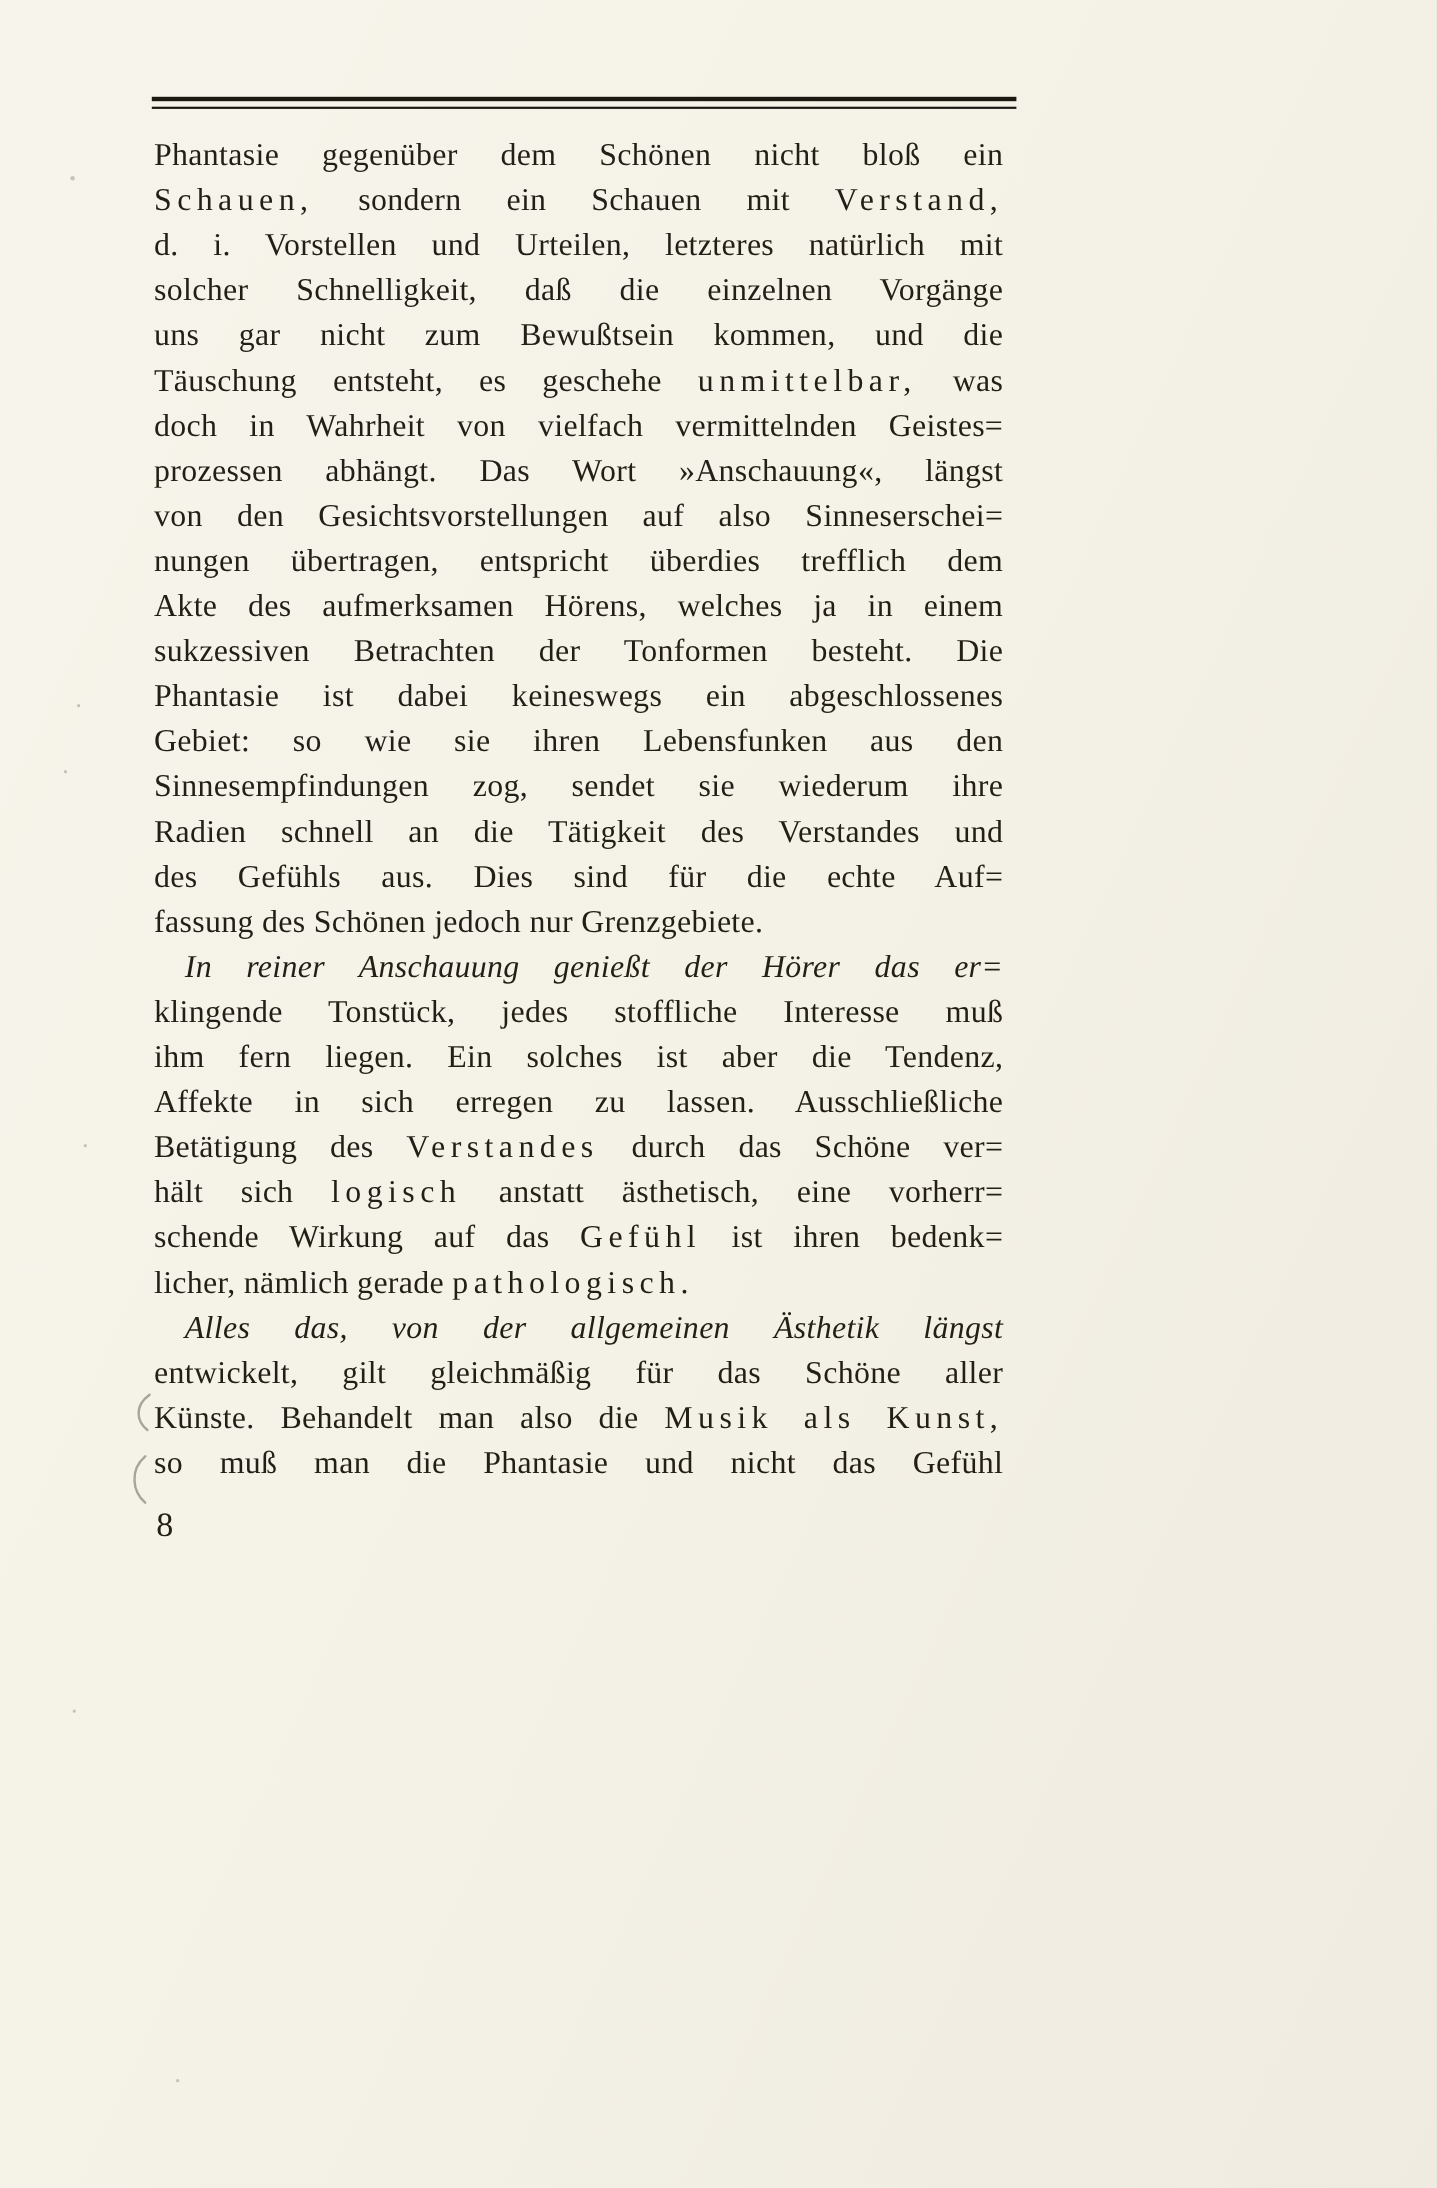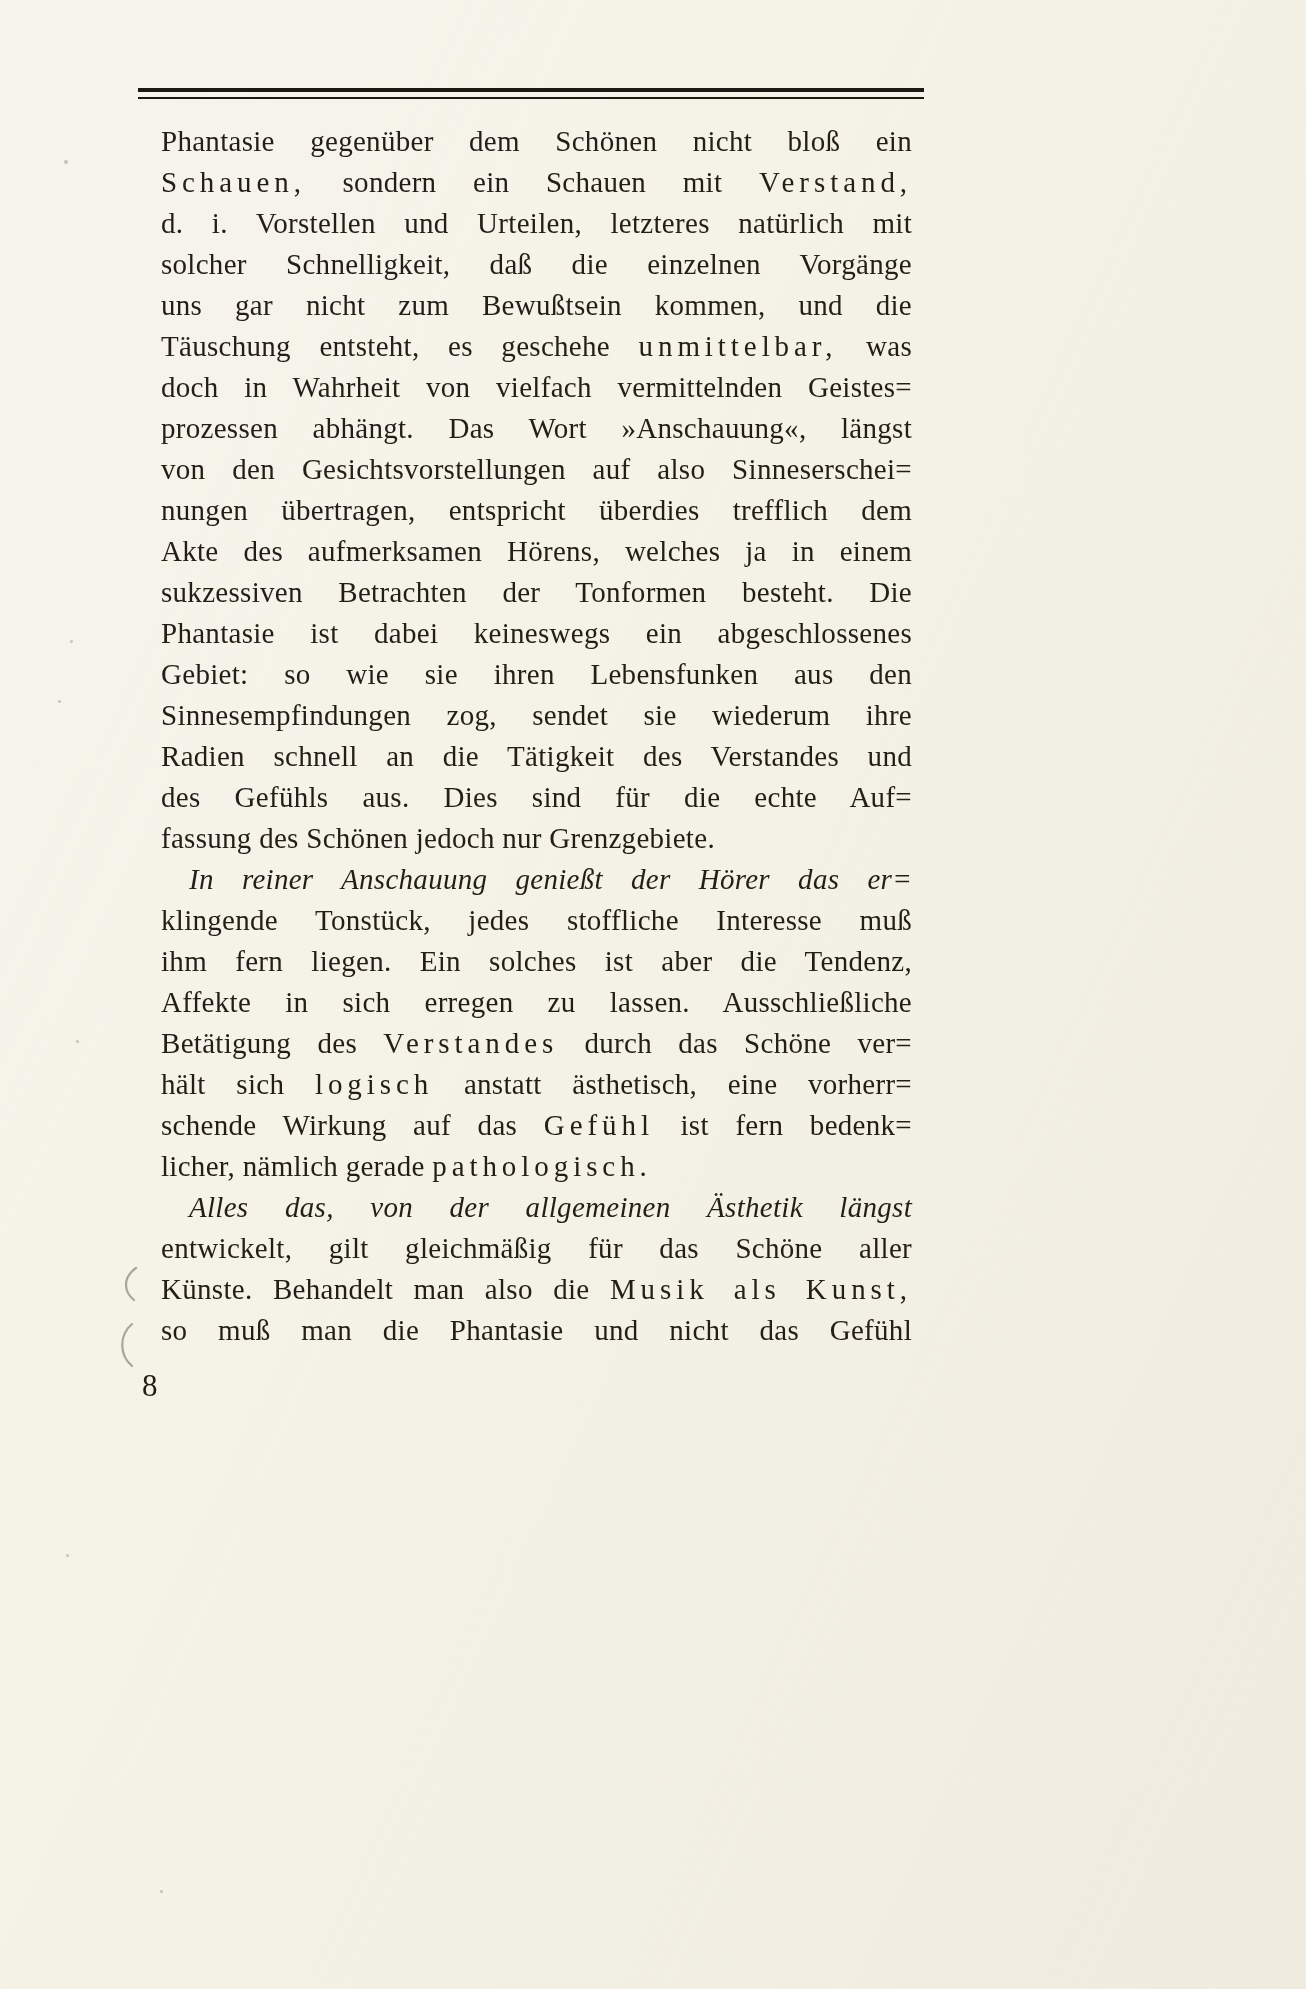--- a/index.html
+++ b/index.html
@@ -34,21 +34,20 @@
     left: 140px;
     top: 121px;
     width: 772px;
     font-size: 29px;
     line-height: 41px;
     letter-spacing: 0.01em;
   }
   .line {
     text-align: justify;
     text-align-last: left;
-    margin-left: 21px;
   }
   .line.just {
     text-align-last: justify;
   }
   .line.indent {
     text-indent: 28px;
     font-style: italic;
   }
   .spaced {
     letter-spacing: 0.17em;
@@ -98,21 +97,21 @@
       <div class="line just"><span>Sinnesempfindungen zog, sendet sie wiederum ihre</span></div>
       <div class="line just"><span>Radien schnell an die Tätigkeit des Verstandes und</span></div>
       <div class="line just"><span>des Gefühls aus. Dies sind für die echte Auf=</span></div>
       <div class="line"><span>fassung des Schönen jedoch nur Grenzgebiete.</span></div>
       <div class="line just indent"><span>In reiner Anschauung genießt der Hörer das er=</span></div>
       <div class="line just"><span>klingende Tonstück, jedes stoffliche Interesse muß</span></div>
       <div class="line just"><span>ihm fern liegen. Ein solches ist aber die Tendenz,</span></div>
       <div class="line just"><span>Affekte in sich erregen zu lassen. Ausschließliche</span></div>
       <div class="line just"><span>Betätigung des </span><span class="spaced">Verstandes</span><span> durch das Schöne ver=</span></div>
       <div class="line just"><span>hält sich </span><span class="spaced">logisch</span><span> anstatt ästhetisch, eine vorherr=</span></div>
-      <div class="line just"><span>schende Wirkung auf das </span><span class="spaced">Gefühl</span><span> ist fern bedenk=</span></div>
+      <div class="line just"><span>schende Wirkung auf das </span><span class="spaced">Gefühl</span><span> ist ihren bedenk=</span></div>
       <div class="line"><span>licher, nämlich gerade </span><span class="spaced">pathologisch.</span></div>
       <div class="line just indent"><span>Alles das, von der allgemeinen Ästhetik längst</span></div>
       <div class="line just"><span>entwickelt, gilt gleichmäßig für das Schöne aller</span></div>
       <div class="line just"><span>Künste. Behandelt man also die </span><span class="spaced">Musik als Kunst,</span></div>
       <div class="line just"><span>so muß man die Phantasie und nicht das Gefühl</span></div>
     </div>
 
   <div class="page-number">8</div>
 
   <svg class="margin-mark" width="40" height="110" viewBox="0 0 40 110">

